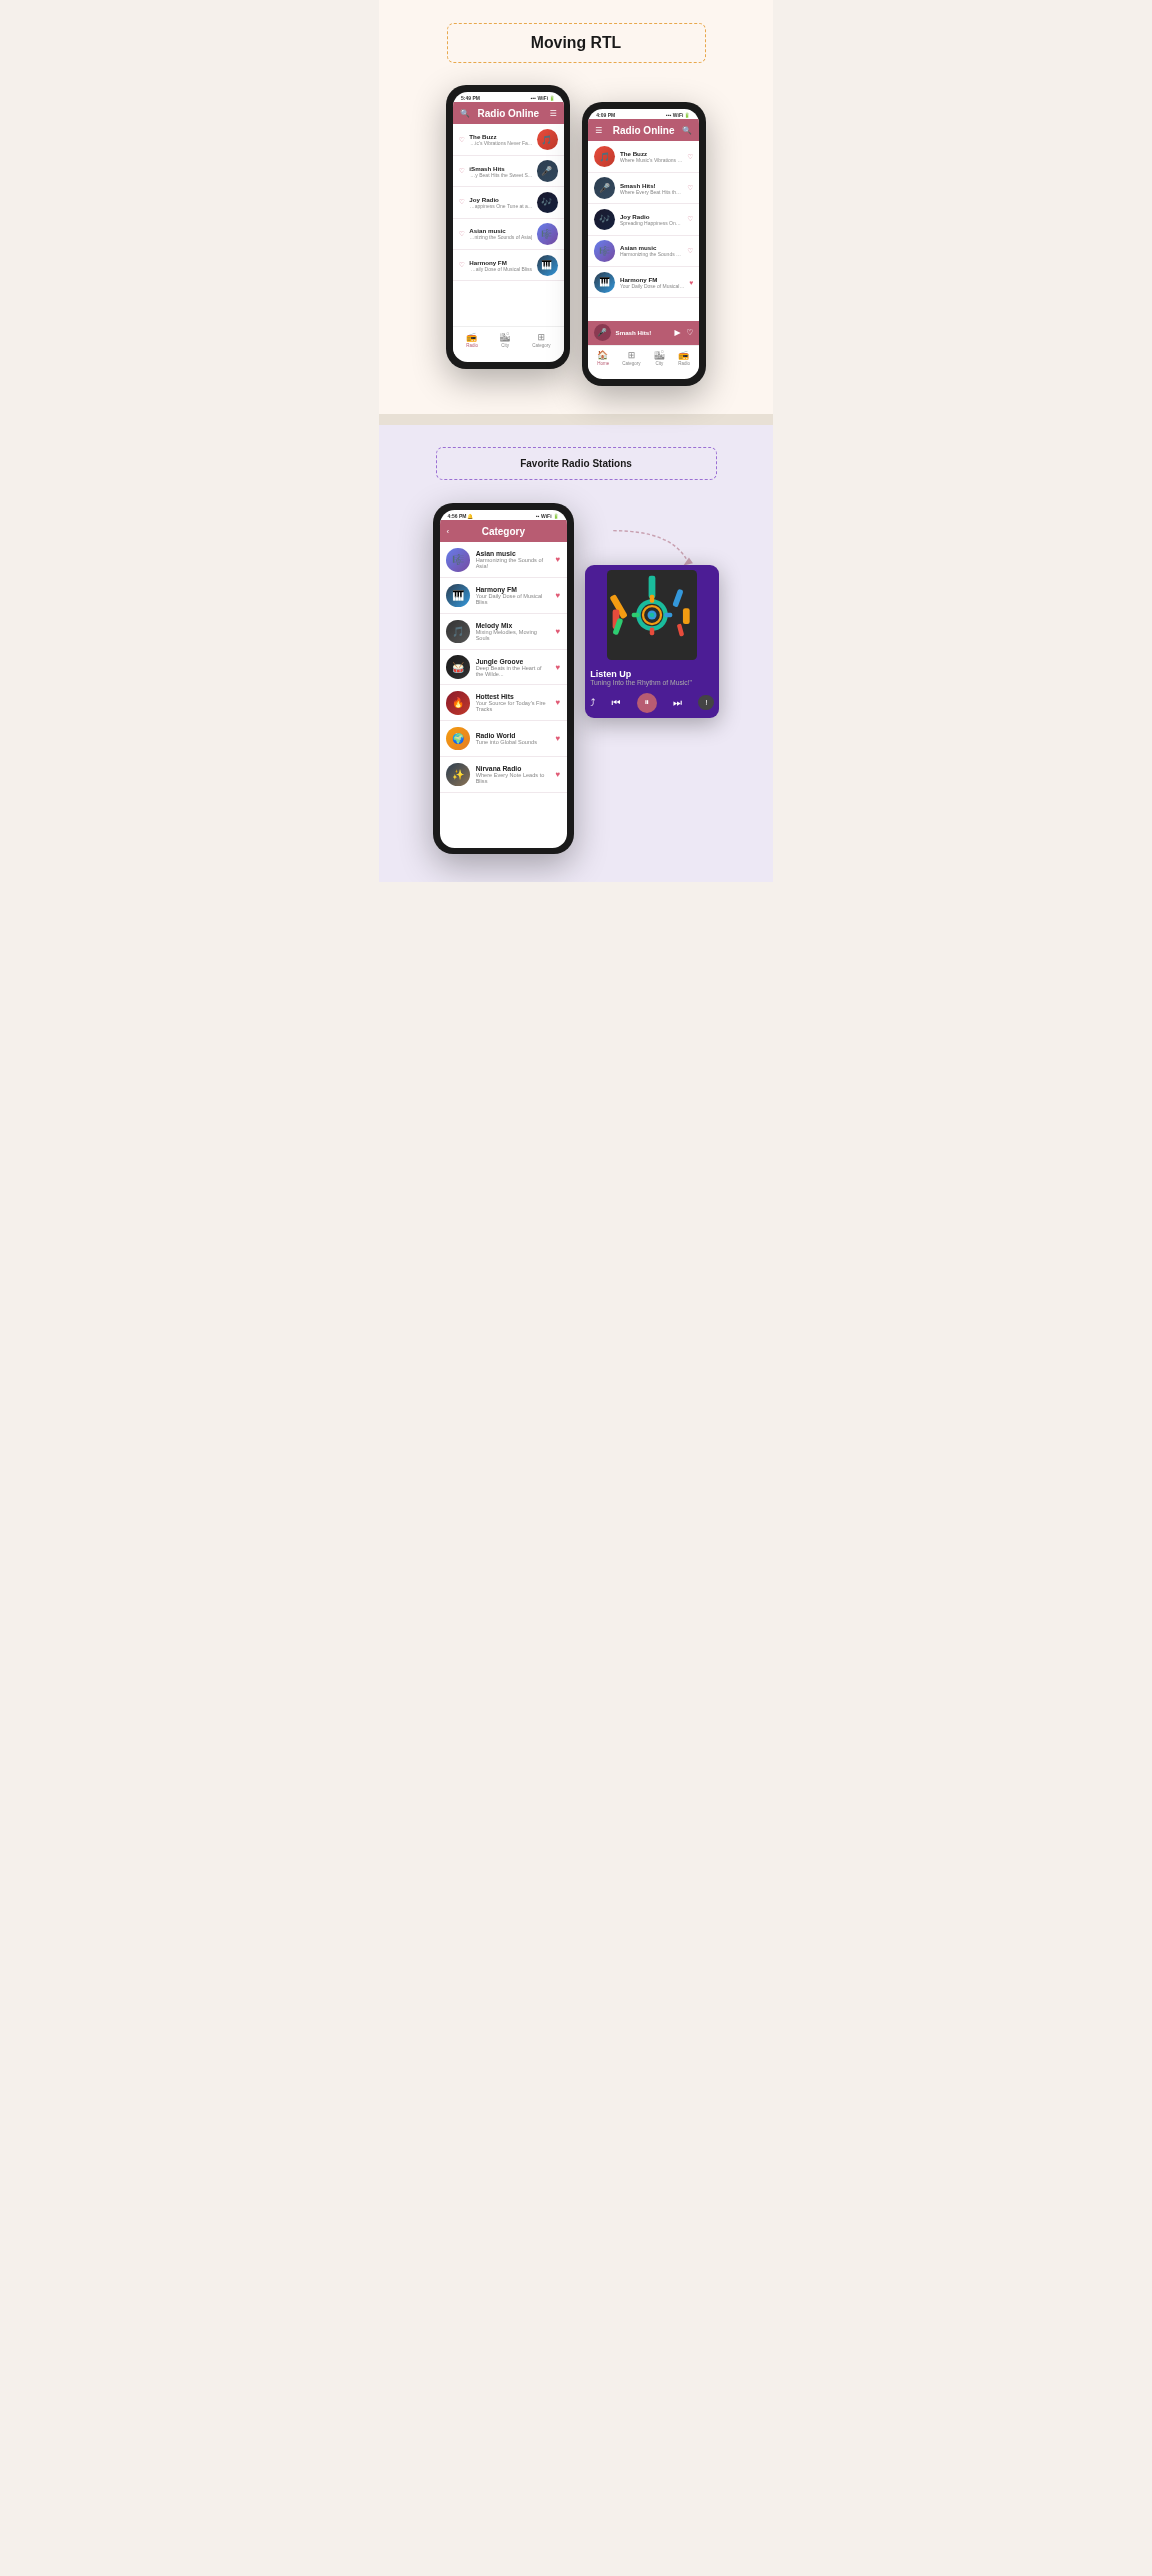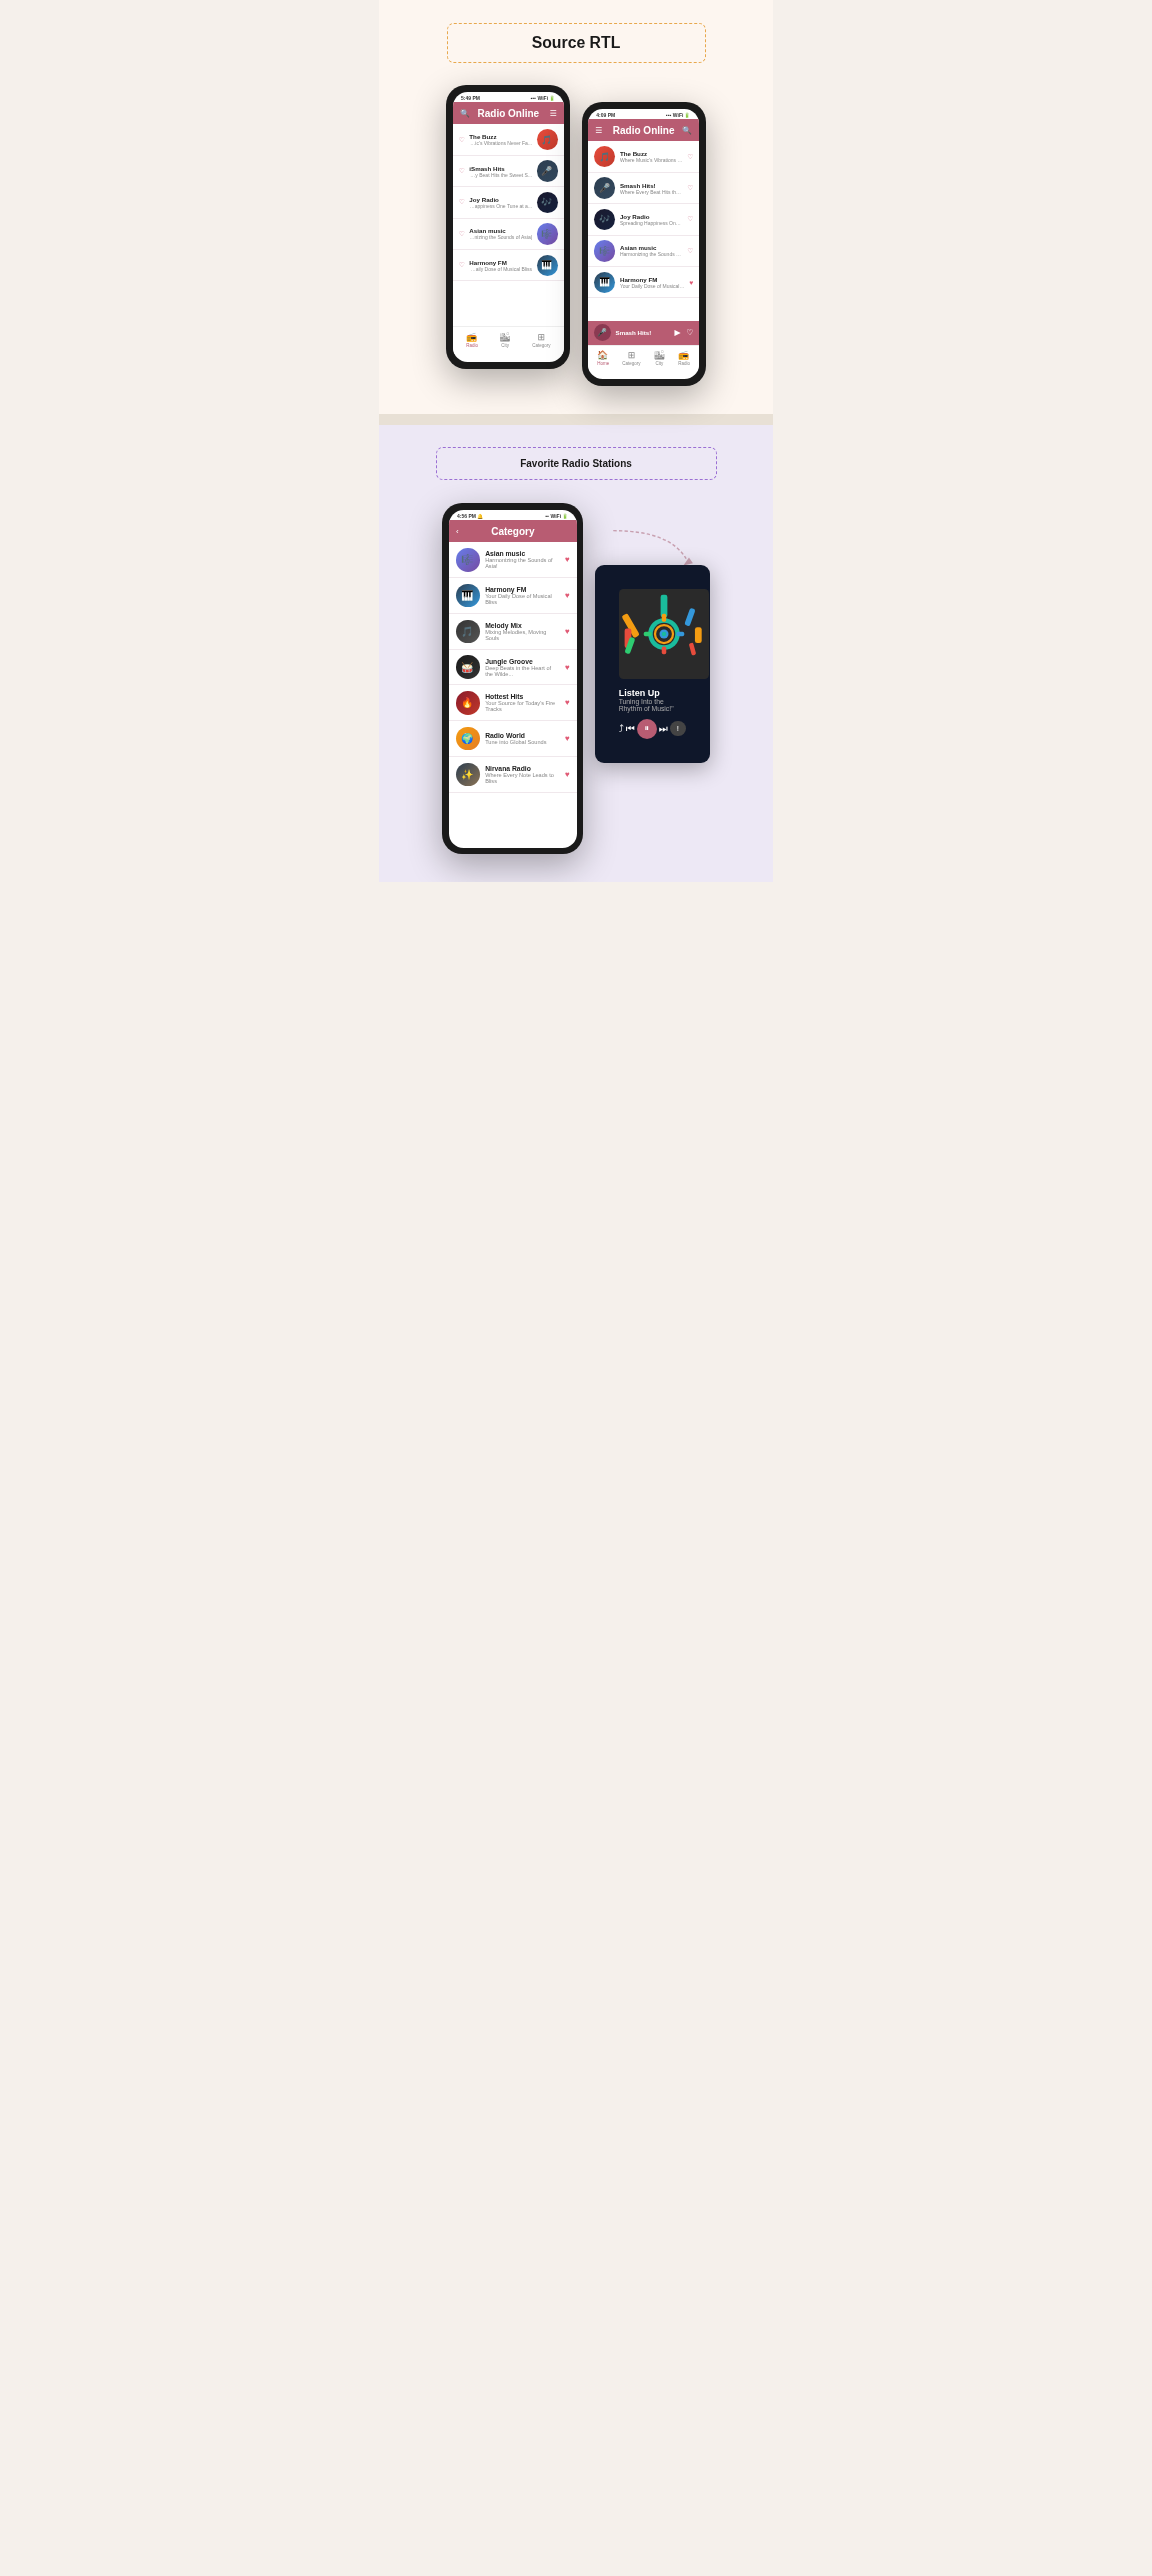--- a/index.html
+++ b/index.html
@@ -263,24 +263,24 @@
       padding-top: 22.5px;
     }
 
     .dashed-arrow {
       width: 101px;
       height: 45px;
       margin-bottom: -5.6px;
     }
 
     .player-card {
-      background: #0f172a;
+      background: #4c1d95;
       border-radius: 9px;
-      padding: 24px;
-      width: 115px;
+      padding: 5px;
+      width: 134px;
       box-shadow: 0 5.6px 22.5px rgba(0,0,0,0.3);
     }
 
     .player-logo {
       width: 90px;
       height: 90px;
       margin: 0 auto 9px;
       position: relative;
     }
 
@@ -330,21 +330,21 @@
     .section-divider {
       height: 11.3px;
       background: #e8e0d5;
     }
   </style>
 </head>
 <body>
 
 <div class="section-rtl">
   <div class="section-title-box">
-    <h2>Source RTL</h2>
+    <h2>Moving RTL</h2>
   </div>
 
   <div class="phones-container">
 
     <div class="phone">
       <div class="phone-screen">
         <div class="phone-status-bar">
           <span>5:49 PM</span>
           <span>▪▪▪ WiFi 🔋</span>
         </div>

